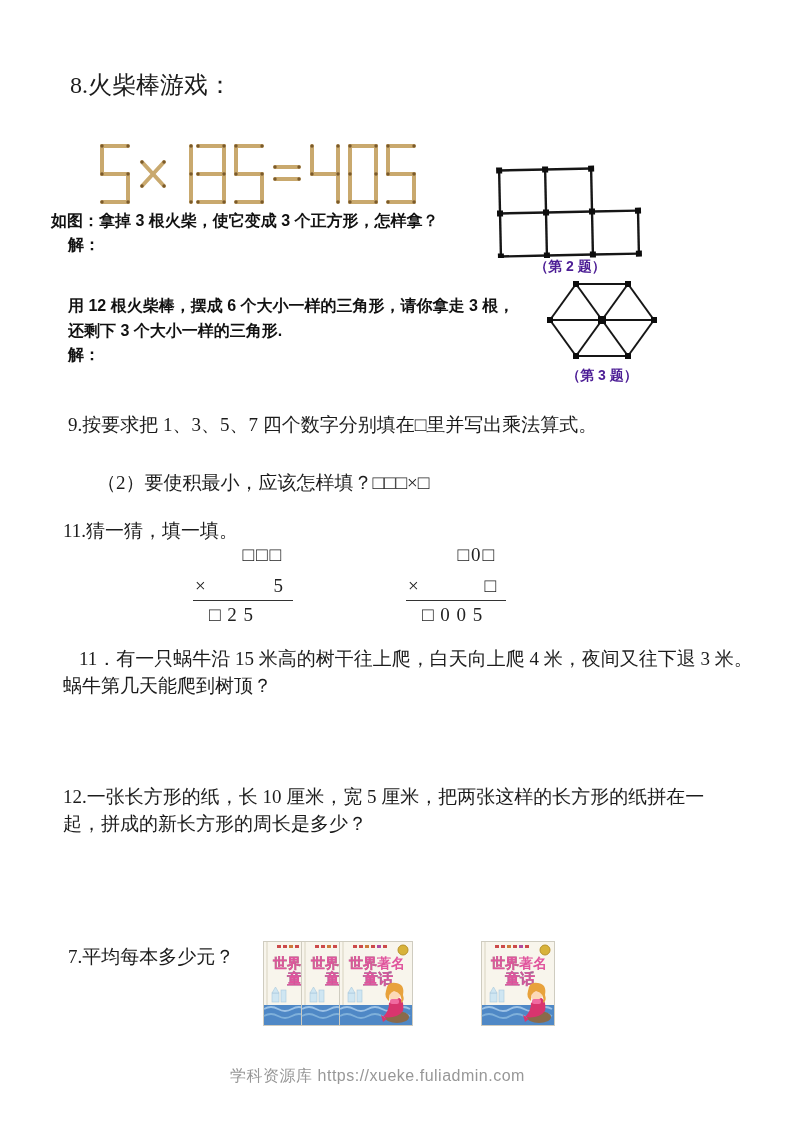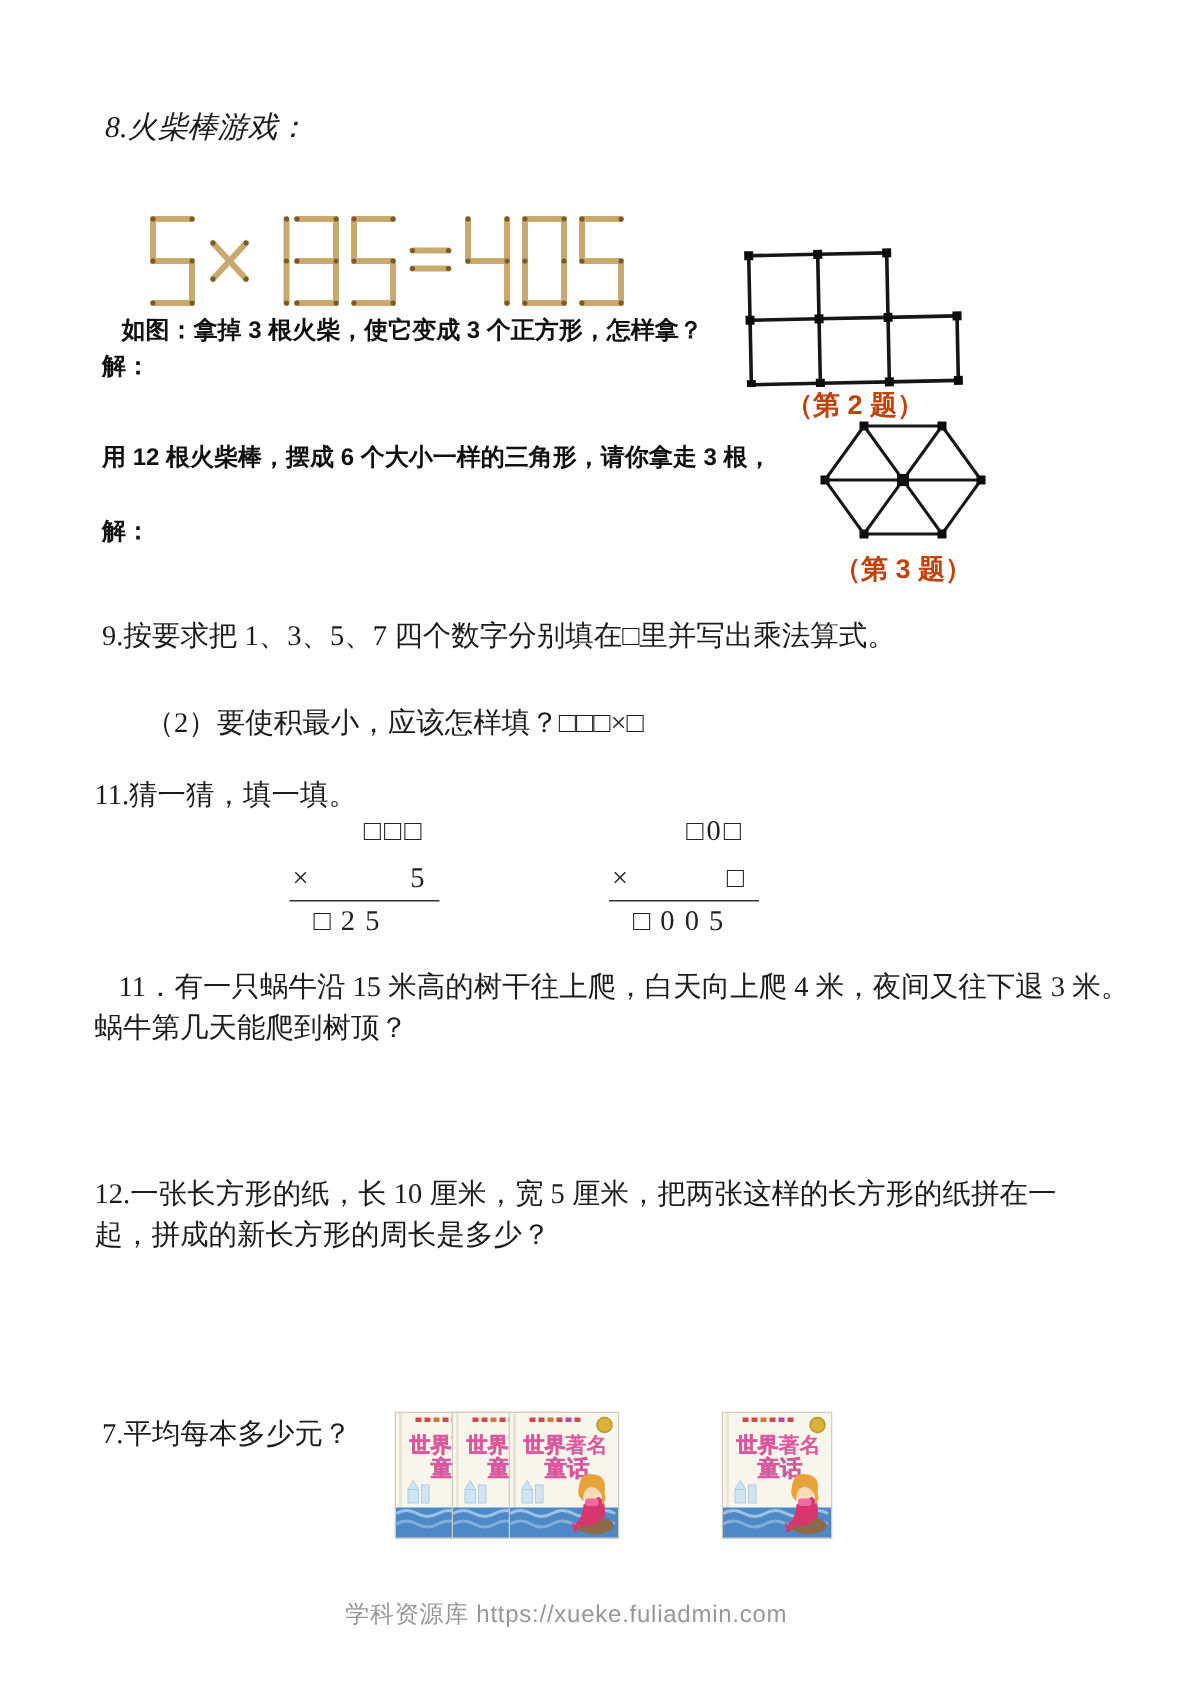--- a/index.html
+++ b/index.html
@@ -2,28 +2,28 @@
 <html><head>
 <meta charset="utf-8">
 <style>
   html,body{margin:0;padding:0;background:#ffffff;}
   .page{
     position:relative;width:793px;height:1122px;background:#ffffff;overflow:hidden;
     font-family:"Liberation Serif","DejaVu Serif",serif;color:#1c1c1c;
   }
   .abs{position:absolute;}
   .body-text{font-size:19px;line-height:26px;white-space:nowrap;text-align:right;}
-  .q8-text{font-size:20px;line-height:27px;white-space:nowrap;font-style:italic;}
+  .q8-text{font-size:24px;line-height:27px;white-space:nowrap;}
   .bold-text{
     font-family:"Liberation Sans","DejaVu Sans",sans-serif;
     font-weight:700;font-size:16px;line-height:23px;white-space:nowrap;color:#111;
   }
   .fig-label{
     font-family:"Liberation Sans","DejaVu Sans",sans-serif;
-    font-weight:700;font-size:18px;color:#c2410c;white-space:nowrap;text-align:center;
+    font-weight:700;font-size:14px;color:#4c1d95;white-space:nowrap;text-align:center;
   }
   .vmult{width:100px;font-size:19px;color:#222;}
   .vmult .r1{text-align:right;padding-right:10px;letter-spacing:2px;height:27px;}
   .vmult .r2{display:flex;justify-content:space-between;align-items:flex-end;
              padding:0 10px 3px 2px;border-bottom:1.6px solid #333;height:26px;}
   .vmult .r3{padding-left:16px;padding-top:3px;letter-spacing:1px;white-space:pre;}
   .footer{
     width:755px;text-align:center;font-family:"Liberation Sans","DejaVu Sans",sans-serif;
     font-size:16px;color:#979797;letter-spacing:0.5px;
   }
@@ -142,21 +142,21 @@
       <circle cx="290" cy="36" r="1.7" fill="#7a5a2b"></circle>
       <circle cx="316" cy="36" r="1.7" fill="#7a5a2b"></circle>
       <line x1="316" y1="36" x2="316" y2="64" stroke="#c9a96e" stroke-width="4" stroke-linecap="round"></line>
       <circle cx="316" cy="36" r="1.7" fill="#7a5a2b"></circle>
       <circle cx="316" cy="64" r="1.7" fill="#7a5a2b"></circle>
       <line x1="290" y1="64" x2="316" y2="64" stroke="#c9a96e" stroke-width="4" stroke-linecap="round"></line>
       <circle cx="290" cy="64" r="1.7" fill="#7a5a2b"></circle>
       <circle cx="316" cy="64" r="1.7" fill="#7a5a2b"></circle>
     </svg>
 
-  <div class="abs bold-text" style="left:81px;top:209px;text-align:right;">如图：拿掉 3 根火柴，使它变成 3 个正方形，怎样拿？</div>
+  <div class="abs bold-text" style="left:51px;top:209px;text-align:right;">如图：拿掉 3 根火柴，使它变成 3 个正方形，怎样拿？</div>
   <div class="abs bold-text" style="left:68px;top:233px;">解：</div>
 
   <svg class="abs" style="left:496px;top:164px;" width="150" height="94" viewBox="0 0 150 94">
     <g stroke="#161616" stroke-width="2.4" transform="rotate(-1.2 75 47)">
       <line x1="4" y1="5" x2="50" y2="5"></line>
         <line x1="50" y1="5" x2="96" y2="5"></line>
       <line x1="4" y1="48" x2="50" y2="48"></line>
         <line x1="50" y1="48" x2="96" y2="48"></line>
         <line x1="96" y1="48" x2="142" y2="48"></line>
       <line x1="4" y1="91" x2="50" y2="91"></line>
@@ -180,20 +180,21 @@
         <rect x="1" y="88" width="6" height="6"></rect>
           <rect x="47" y="88" width="6" height="6"></rect>
           <rect x="93" y="88" width="6" height="6"></rect>
           <rect x="139" y="88" width="6" height="6"></rect>
       </g>
     </g>
   </svg>
   <div class="abs fig-label" style="left:505px;top:258px;width:130px;">（第 2 题）</div>
 
   <div class="abs bold-text" style="left:68px;top:294px;">用 12 根火柴棒，摆成 6 个大小一样的三角形，请你拿走 3 根，</div>
+  <div class="abs bold-text" style="left:68px;top:319px;">还剩下 3 个大小一样的三角形.</div>
   <div class="abs bold-text" style="left:68px;top:343px;">解：</div>
 
   <svg class="abs" style="left:538px;top:276px;" width="128" height="90" viewBox="0 0 128 90">
     <g stroke="#161616" stroke-width="2">
       <line x1="38" y1="8" x2="90" y2="8"></line>
         <line x1="90" y1="8" x2="116" y2="44"></line>
       <line x1="116" y1="44" x2="90" y2="80"></line>
         <line x1="90" y1="80" x2="38" y2="80"></line>
       <line x1="38" y1="80" x2="12" y2="44"></line>
         <line x1="12" y1="44" x2="38" y2="8"></line>

